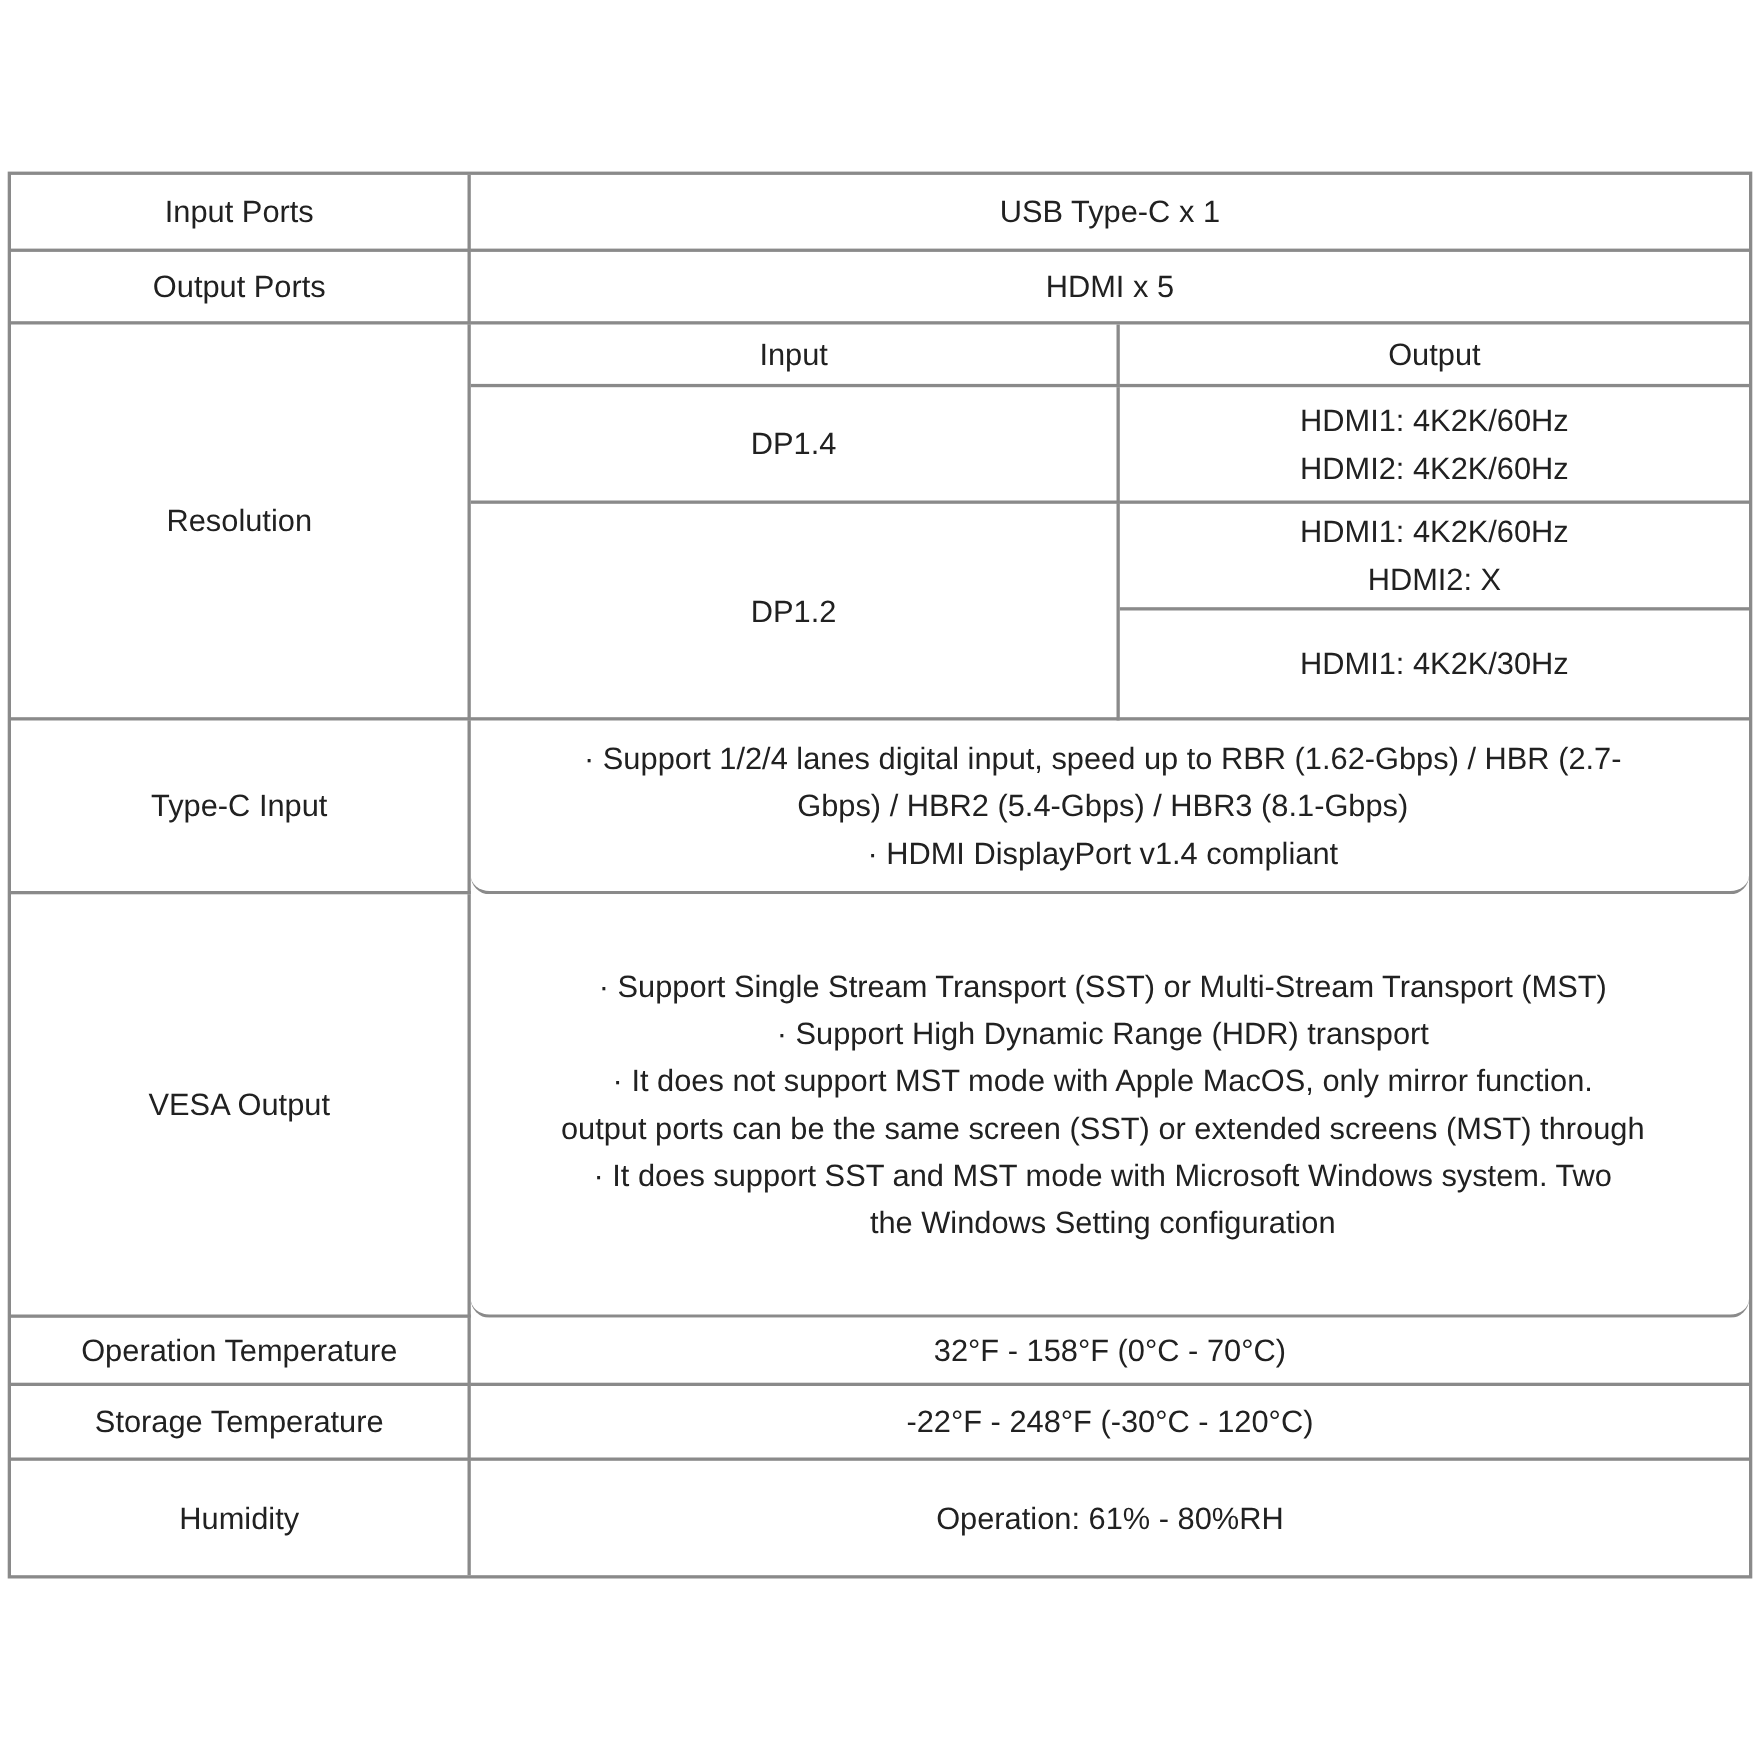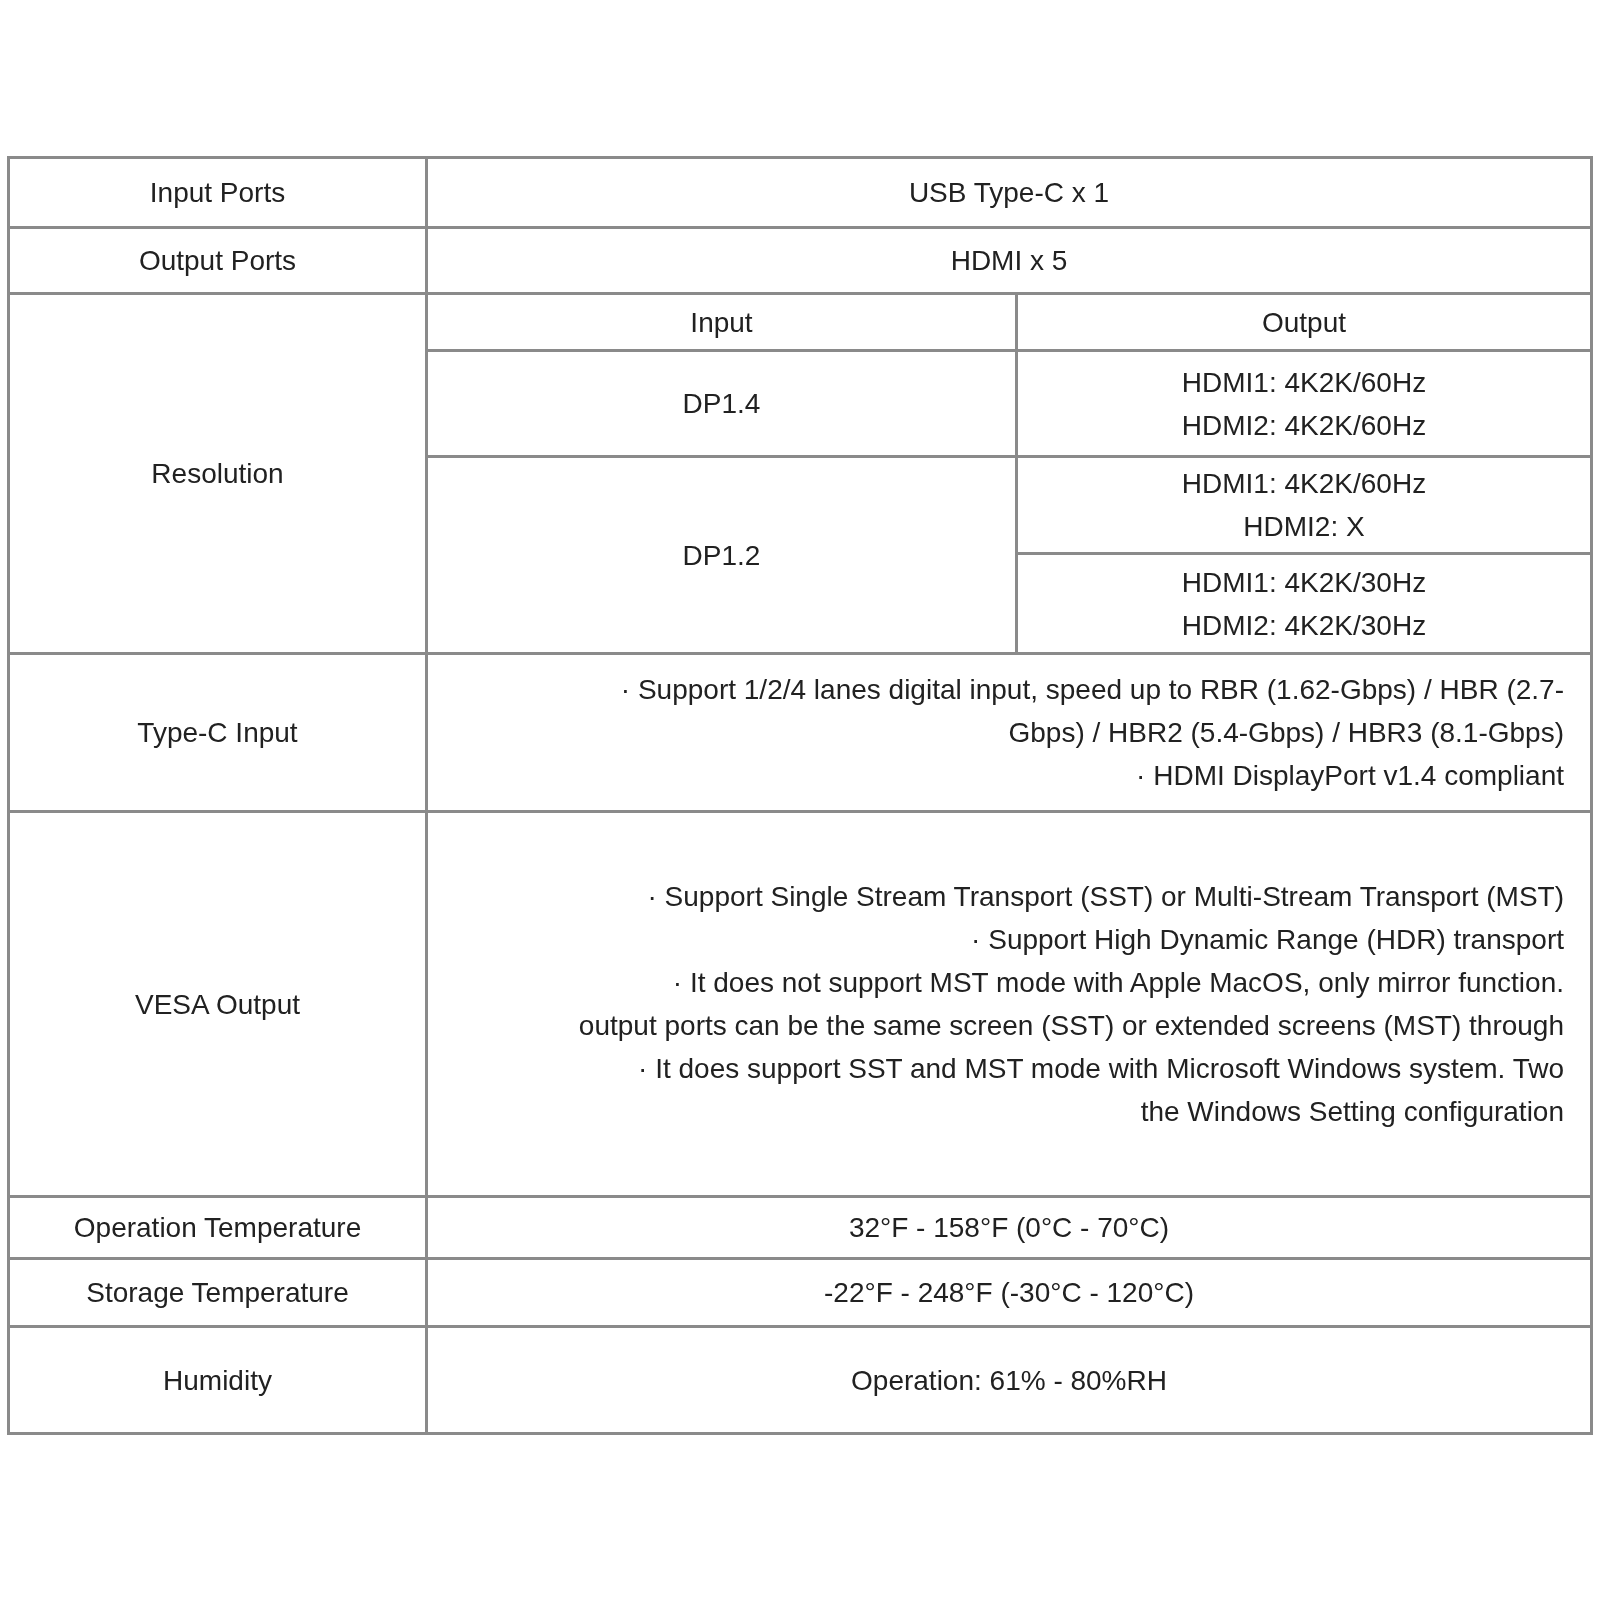--- a/index.html
+++ b/index.html
@@ -29,23 +29,24 @@
     align-items:center;
     justify-content:center;
     text-align:center;
     font-size:28px;
     line-height:43px;
     overflow:hidden;
   }
   .br{border-right:3px solid #8a8a8a;}
   .bb{border-bottom:3px solid #8a8a8a;}
   .left{
-    align-items:flex-end;
+    align-items:center;
     text-align:left;
     padding:0 26px 0 13px;
+    border-radius:17px;
   }
   .ln{white-space:pre-wrap;}
 </style>
 </head>
 <body>
 
 <div class="spec-table">
 
   <div class="cell br bb" style="grid-area:1/1/2/2">
     <span>Input Ports</span>
@@ -81,21 +82,20 @@
 
   <div class="cell br bb" style="grid-area:5/2/7/3">
     <span>DP1.2</span>
   </div>
   <div class="cell bb" style="grid-area:5/3/6/4">
     <div class="ln">HDMI1: 4K2K/60Hz</div>
     <div class="ln">HDMI2: X</div>
   </div>
   <div class="cell bb" style="grid-area:6/3/7/4">
     <div class="ln">HDMI1: 4K2K/30Hz</div>
-    <div class="ln">HDMI2: 4K2K/30Hz</div>
   </div>
 
   <div class="cell br bb" style="grid-area:7/1/8/2">
     <span>Type-C Input</span>
   </div>
   <div class="cell bb left" style="grid-area:7/2/8/4">
     <div class="ln">· Support 1/2/4 lanes digital input, speed up to RBR (1.62-Gbps) / HBR (2.7-</div>
     <div class="ln">Gbps) / HBR2 (5.4-Gbps) / HBR3 (8.1-Gbps)</div>
     <div class="ln">· HDMI DisplayPort v1.4 compliant</div>
   </div>

